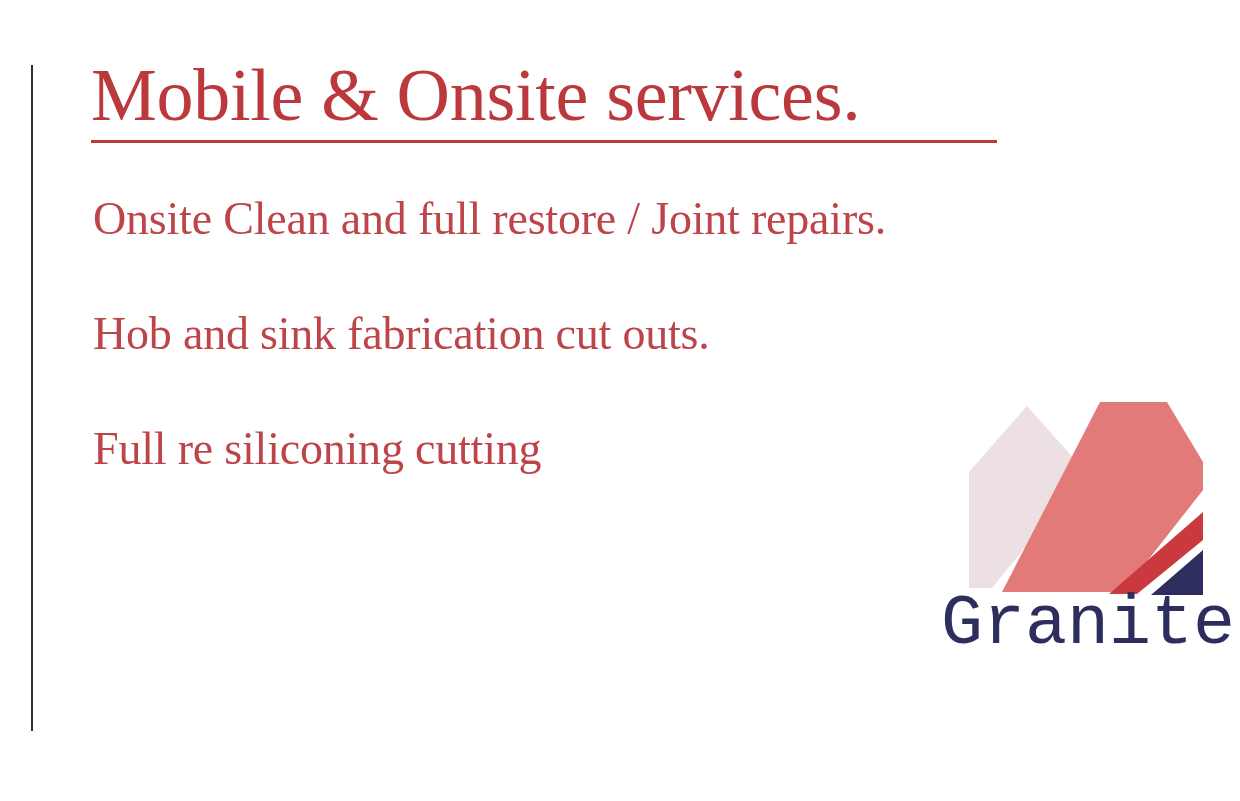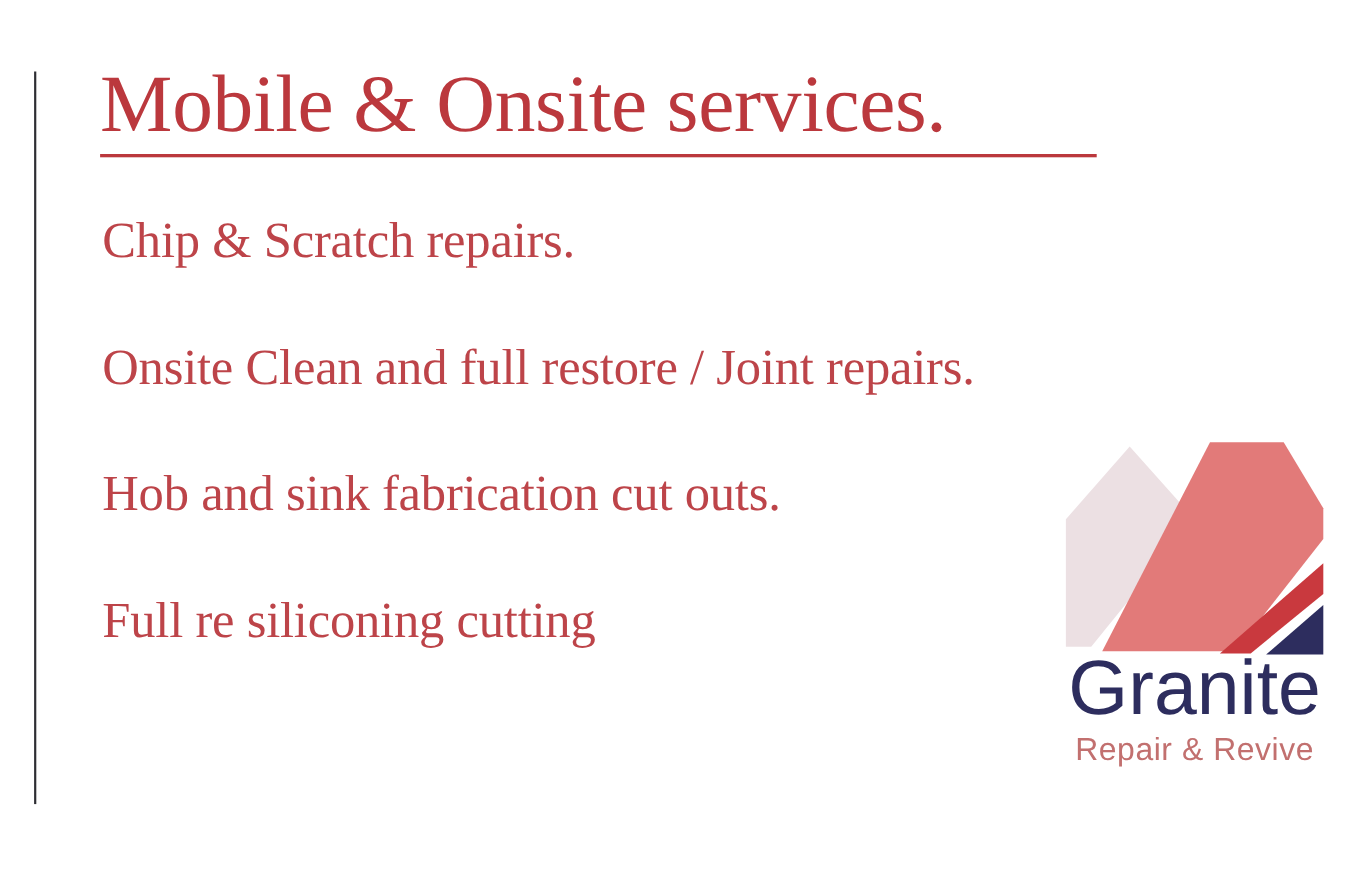--- a/index.html
+++ b/index.html
@@ -97,21 +97,21 @@
     display: block;
     width: 100%;
     height: 100%;
   }
   .logo-wordmark {
     position: absolute;
     left: 0;
     top: 200px;
     width: 290px;
     text-align: center;
-    font-family: Liberation Sans, sans-serif;
+    font-family: Liberation Mono, monospace;
     font-size: 70px;
     line-height: 1.0;
     color: #2d2d5e;
     letter-spacing: 0px;
   }
   .logo-tagline {
     position: absolute;
     left: 0;
     top: 278px;
     width: 290px;
@@ -130,23 +130,20 @@
 
   <div class="left-rule"></div>
 
   <div class="headline-wrap">
     <h1 class="headline">Mobile &amp; Onsite services.</h1>
     <div class="headline-underline"></div>
   </div>
 
   <ul class="services">
     <li class="service-line">
-      <span>Chip &amp; Scratch repairs.</span>
-    </li>
-    <li class="service-line">
       <span>Onsite Clean and full restore / Joint repairs.</span>
     </li>
     <li class="service-line">
       <span>Hob and sink fabrication cut outs.</span>
     </li>
     <li class="service-line">
       <span>Full re siliconing cutting</span>
     </li>
   </ul>
 
@@ -157,16 +154,15 @@
         <polygon points="14,82 72,16 131,82 37,198 14,198" fill="#ece0e3"></polygon>
 
         <polygon points="145,12 212,12 248,72 248,100 168,202 47,202" fill="#e27a79"></polygon>
 
         <polygon points="248,122 248,150 182,204 154,204" fill="#c9393e"></polygon>
 
         <polygon points="248,160 248,205 196,205" fill="#2d2d5e"></polygon>
       </svg>
     </div>
     <div class="logo-wordmark">Granite</div>
-    <div class="logo-tagline">Repair &amp; Revive</div>
   </div>
 
 </div>
 
 </body></html>

